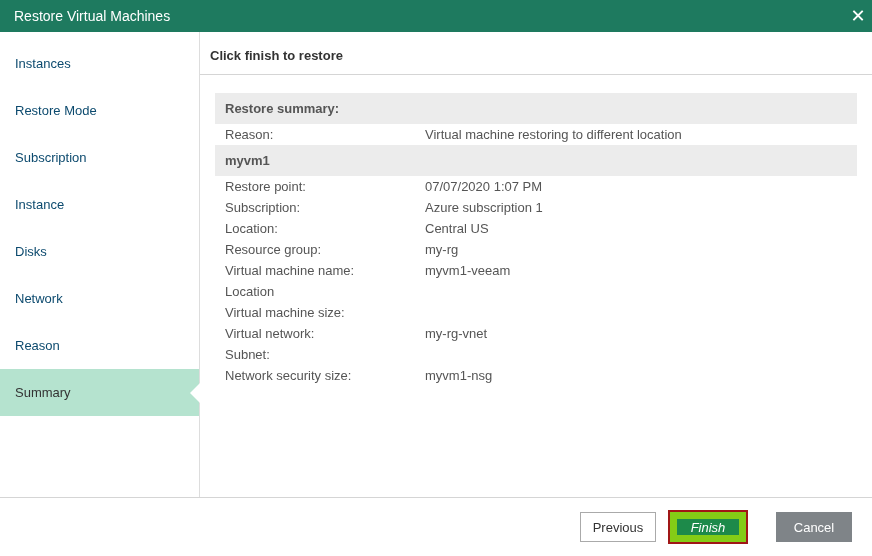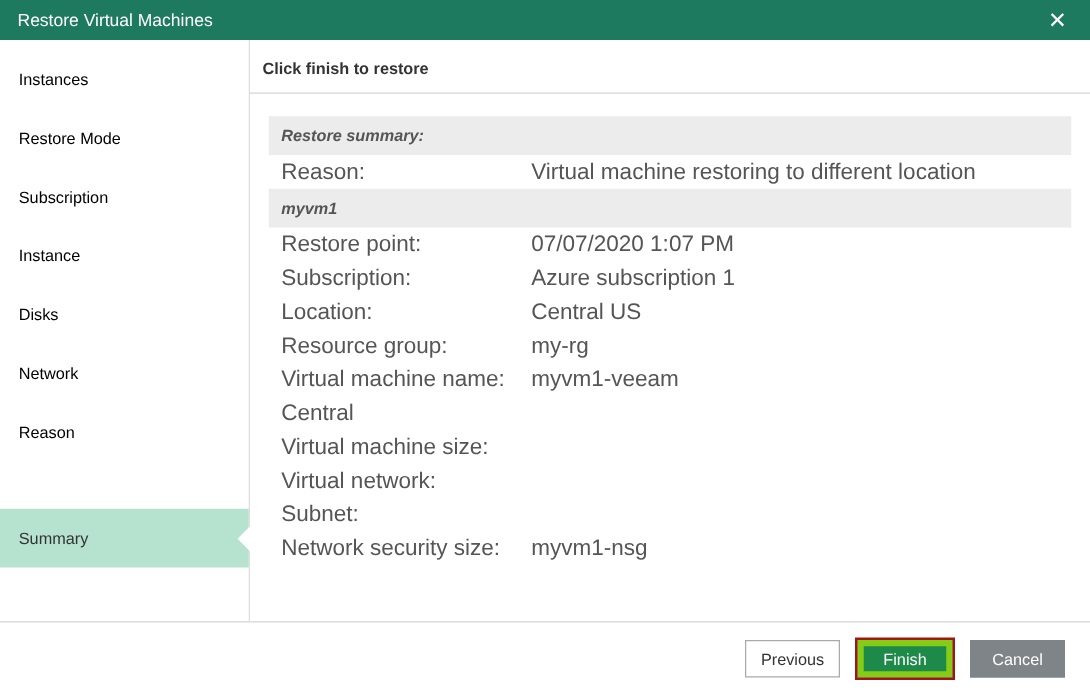--- a/index.html
+++ b/index.html
@@ -15,21 +15,21 @@
       display: flex;
       flex-direction: column;
       overflow: hidden;
     }
     .titlebar {
       background: #1e7a5f;
       height: 32px;
       display: flex;
       align-items: center;
       justify-content: space-between;
-      padding: 0 14px 0 14px;
+      padding: 0 2px 0 14px;
       color: #fff;
     }
     .titlebar-text {
       font-size: 14px;
       font-weight: 500;
     }
     .close-btn {
       font-size: 18px;
       cursor: pointer;
       width: 24px;
@@ -43,28 +43,27 @@
     .sidebar {
       width: 200px;
       border-right: 1px solid #ddd;
       display: flex;
       flex-direction: column;
       padding-top: 8px;
     }
     .sidebar-item {
       padding: 16px 15px;
       font-size: 13px;
-      color: #000000;
+      color: #0c4a6e;
       cursor: pointer;
       position: relative;
     }
     .sidebar-item.active {
       background: #b5e3cf;
       color: #333;
-      margin-top: 38px;
     }
     .sidebar-item.active::after {
       content: '';
       position: absolute;
       right: -1px;
       top: 50%;
       transform: translateY(-50%);
       width: 0;
       height: 0;
       border-top: 10px solid transparent;
@@ -90,26 +89,25 @@
       flex: 1;
       padding: 18px 15px 0 15px;
       overflow-y: auto;
     }
     .section-header {
       background: #ececec;
       padding: 8px 10px;
       font-size: 13px;
       font-weight: 600;
       color: #555;
-      font-style: italic;
     }
     .kv-row {
       display: flex;
       padding: 3px 10px;
-      font-size: 18px;
+      font-size: 13px;
       color: #555;
     }
     .kv-key {
       width: 200px;
       flex-shrink: 0;
     }
     .kv-val {
       flex: 1;
     }
     .footer {
@@ -129,28 +127,30 @@
       font-size: 13px;
       cursor: pointer;
       border: 1px solid #aaa;
       background: #fff;
       color: #333;
       padding: 0 8px;
     }
     .btn-primary {
       background: #1d8a4a;
       color: #fff;
-      border: 5px solid #84cc16;
+      border: 7px solid #84cc16;
       outline: 2px solid #a01616;
       outline-offset: 0;
+      font-style: italic;
     }
     .btn-cancel {
       background: #7f8488;
       color: #fff;
       border: 1px solid #7f8488;
+      margin-left: 16px;
     }
   </style>
 </head>
 <body>
 
 <div class="titlebar">
   <span class="titlebar-text">Restore Virtual Machines</span>
   <span class="close-btn">✕</span>
 </div>
 
@@ -190,27 +190,28 @@
         </div>
         <div class="kv-row">
           <div class="kv-key">Resource group:</div>
           <div class="kv-val">my-rg</div>
         </div>
         <div class="kv-row">
           <div class="kv-key">Virtual machine name:</div>
           <div class="kv-val">myvm1-veeam</div>
         </div>
         <div class="kv-row">
-          <div class="kv-val">Central</div>
+          <div class="kv-val">Location</div>
         </div>
         <div class="kv-row">
           <div class="kv-key">Virtual machine size:</div>
         </div>
         <div class="kv-row">
           <div class="kv-key">Virtual network:</div>
+          <div class="kv-val">my-rg-vnet</div>
         </div>
         <div class="kv-row">
           <div class="kv-key">Subnet:</div>
         </div>
         <div class="kv-row">
           <div class="kv-key">Network security size:</div>
           <div class="kv-val">myvm1-nsg</div>
         </div>
         <div class="kv-row">
         </div>

